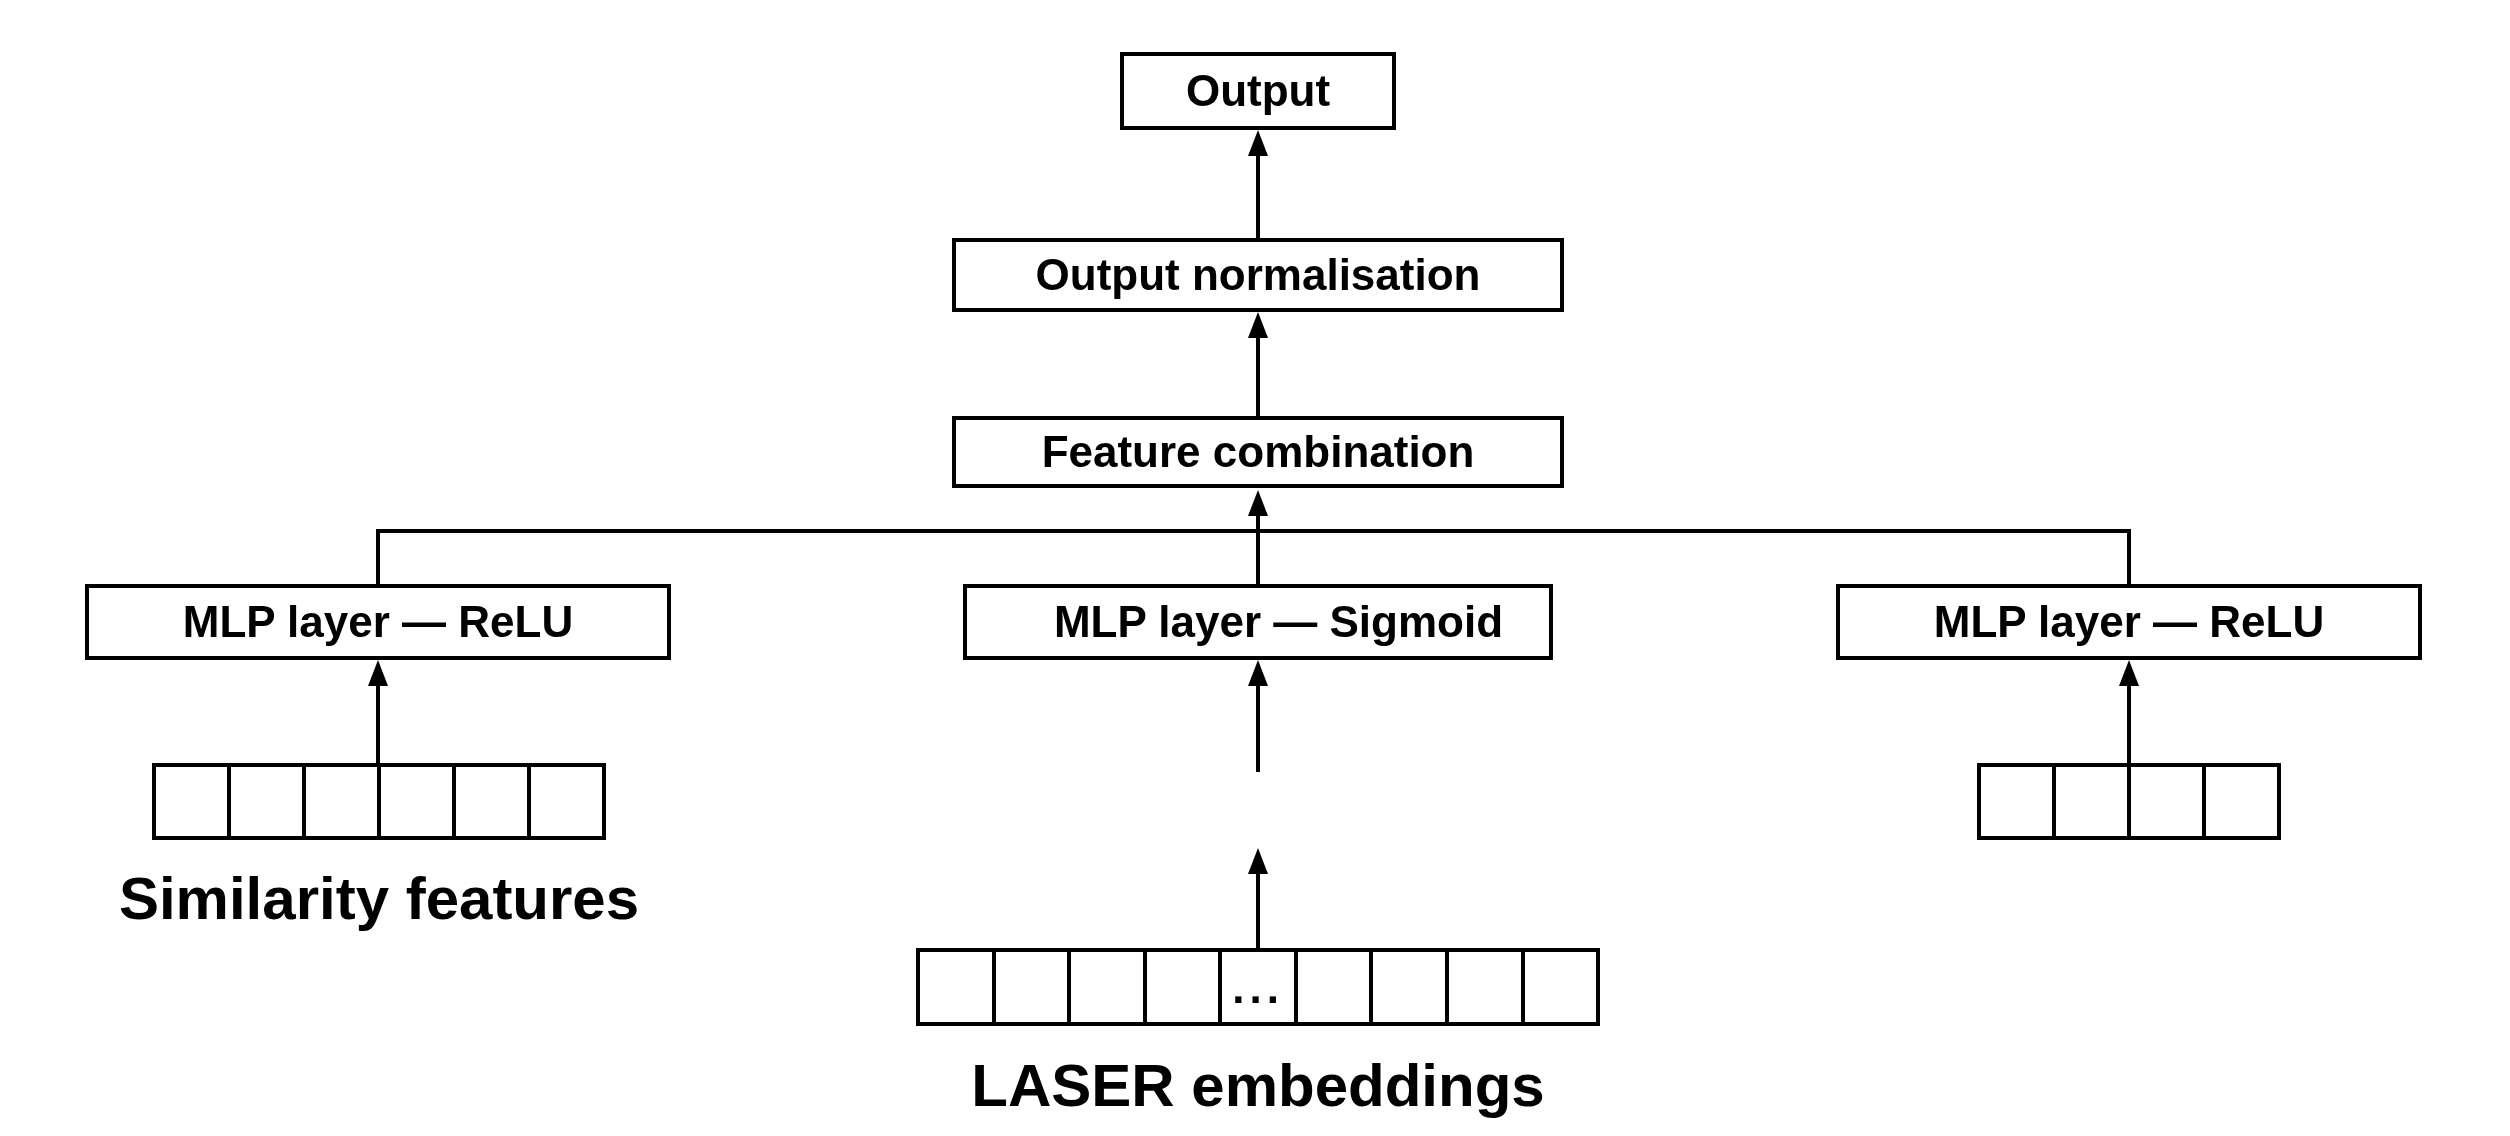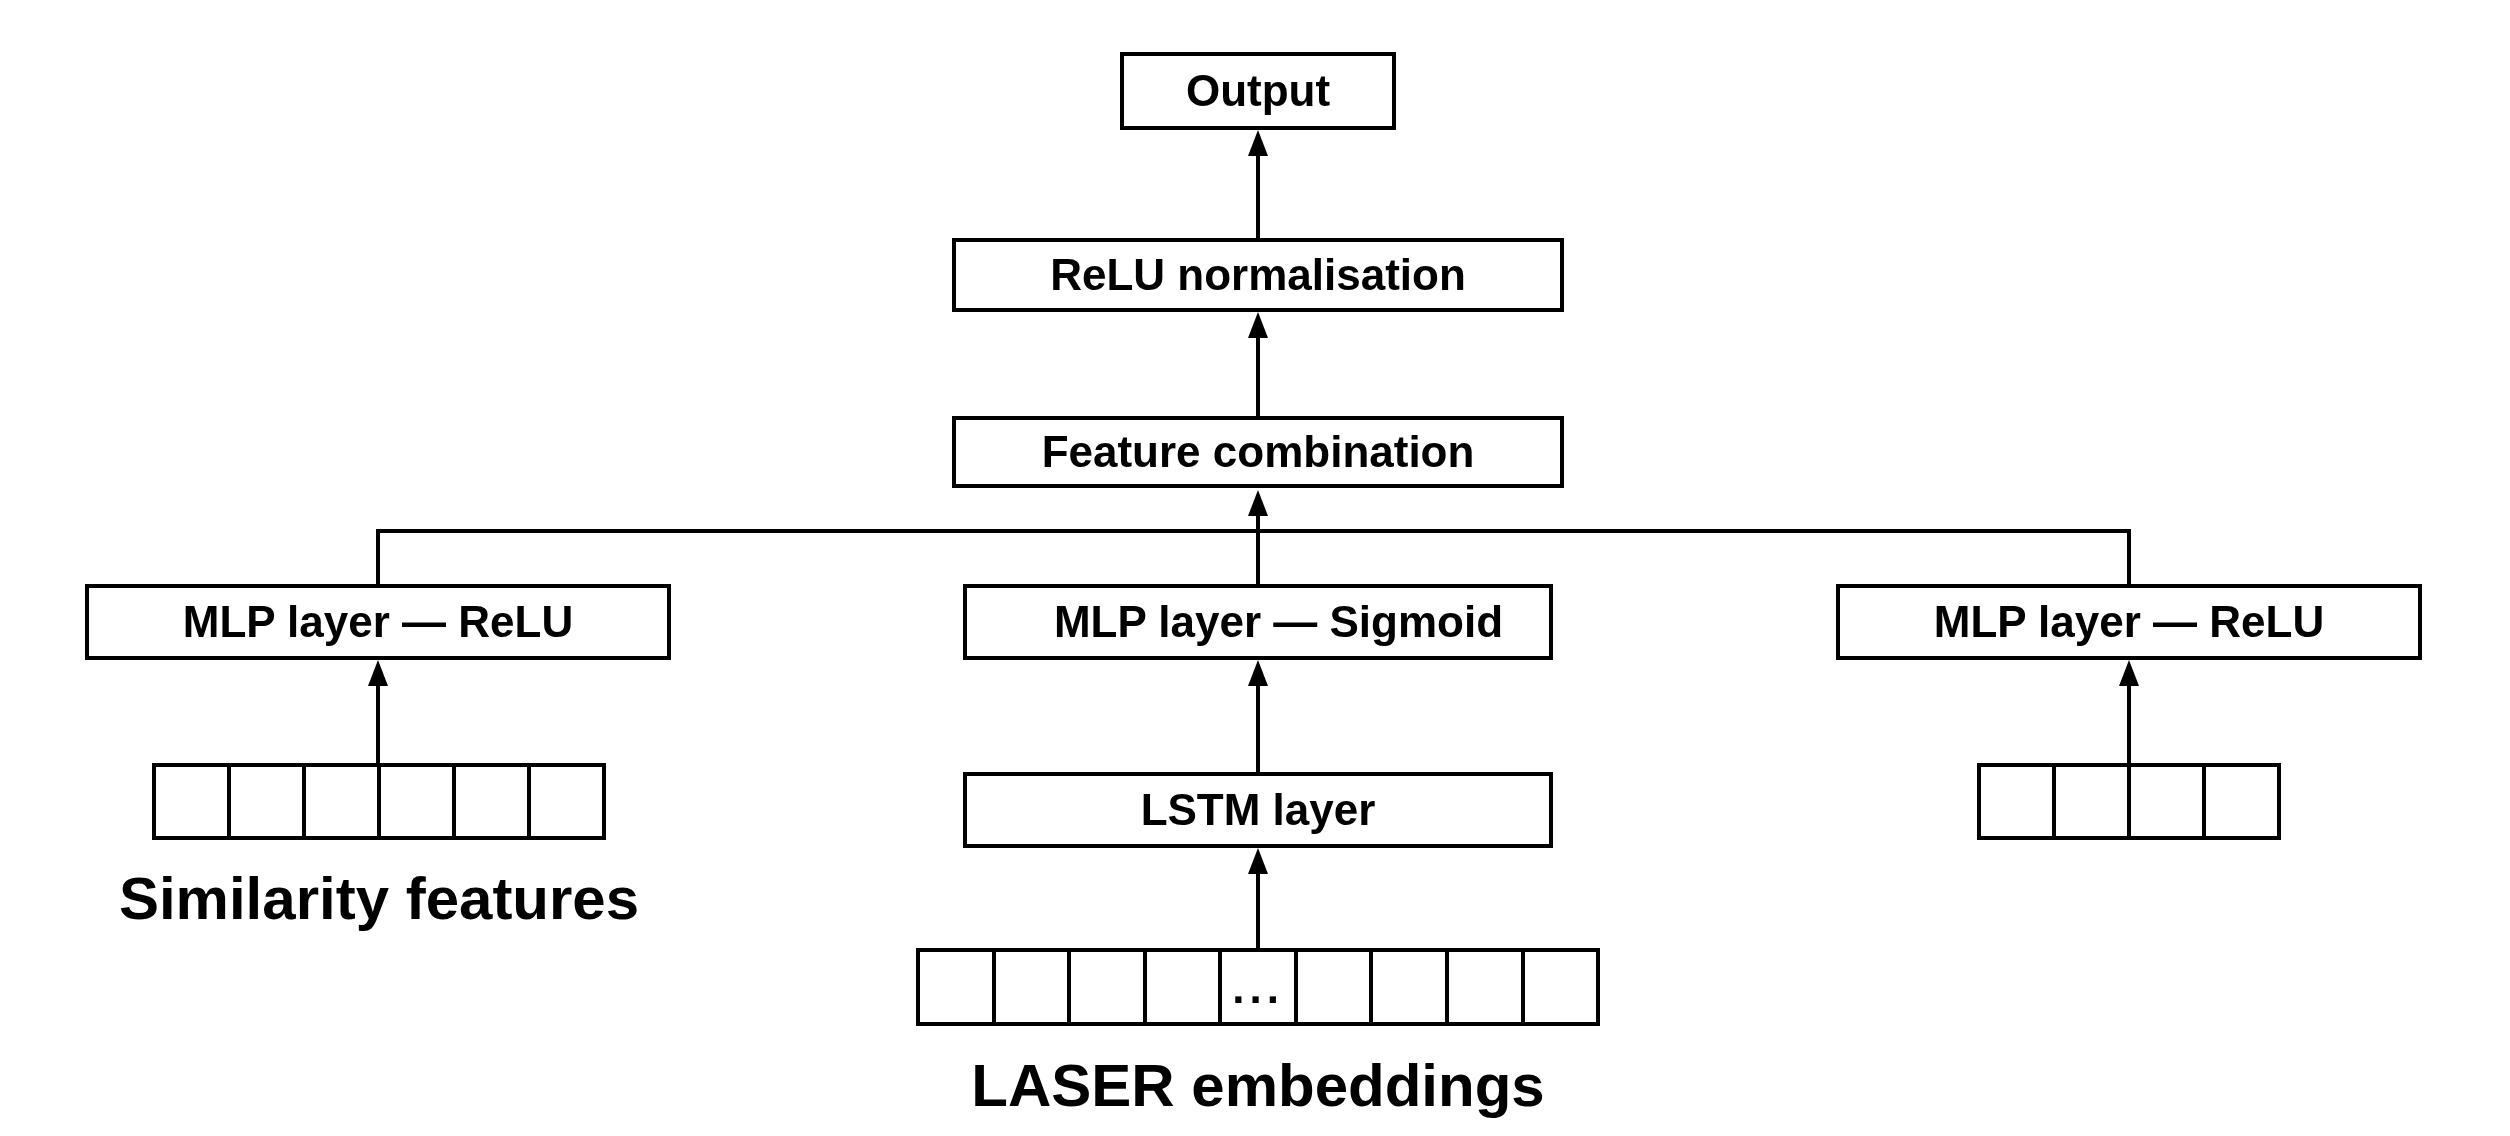--- a/index.html
+++ b/index.html
@@ -107,31 +107,30 @@
     </g>
 
     <g>
       <line x1="1258" y1="948" x2="1258" y2="870" stroke="#000000" stroke-width="4"></line>
       <polygon points="1258,848 1248,874 1268,874" fill="#000000"></polygon>
     </g>
   </svg>
 
   <div class="node" style="left:1120px; top:52px; width:276px; height:78px;">Output</div>
 
-  <div class="node" style="left:952px; top:238px; width:612px; height:74px;">ReLU normalisation</div>
+  <div class="node" style="left:952px; top:238px; width:612px; height:74px;">Output normalisation</div>
 
   <div class="node" style="left:952px; top:416px; width:612px; height:72px;">Feature combination</div>
 
   <div class="node" style="left:85px; top:584px; width:586px; height:76px;">MLP layer — ReLU</div>
 
   <div class="node" style="left:963px; top:584px; width:590px; height:76px;padding-left:41px;">MLP layer — Sigmoid</div>
 
   <div class="node" style="left:1836px; top:584px; width:586px; height:76px;">MLP layer — ReLU</div>
 
-  <div class="node" style="left:963px; top:772px; width:590px; height:76px;">LSTM layer</div>
 
   <div class="cellrow" style="left:152px; top:763px; width:454px; height:77px;">
     <div class="cell"></div>
     <div class="cell"></div>
     <div class="cell"></div>
     <div class="cell"></div>
     <div class="cell"></div>
     <div class="cell"></div>
   </div>
   <div class="rowlabel" style="left:379px; top:864px;">Similarity features</div>

